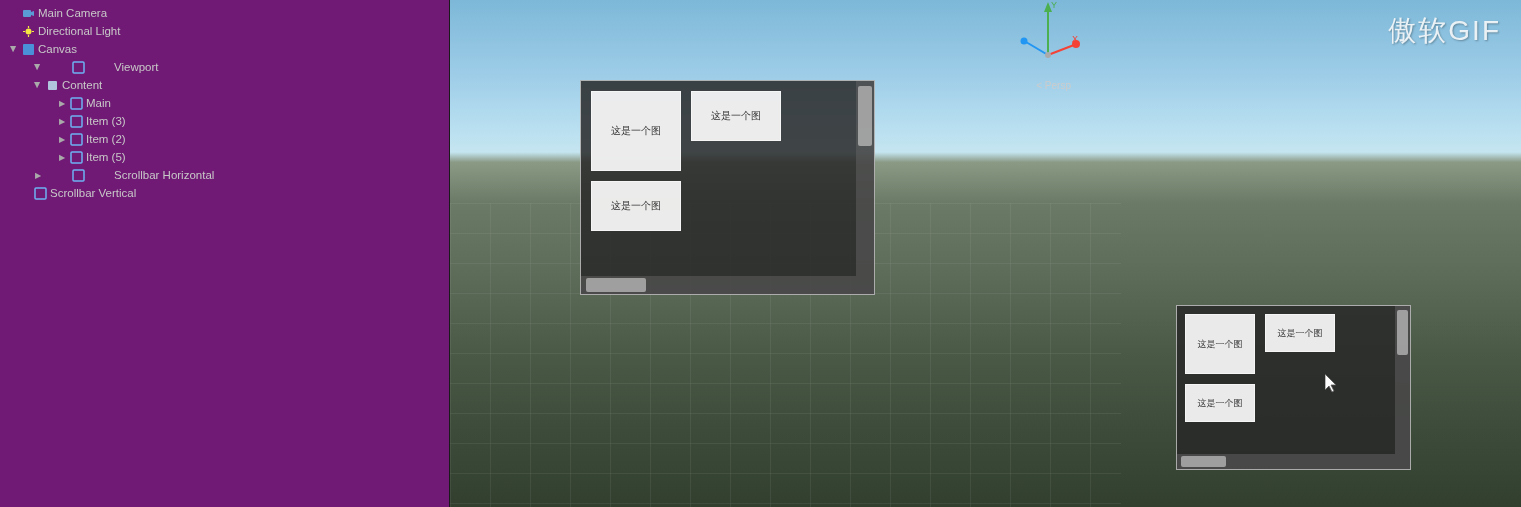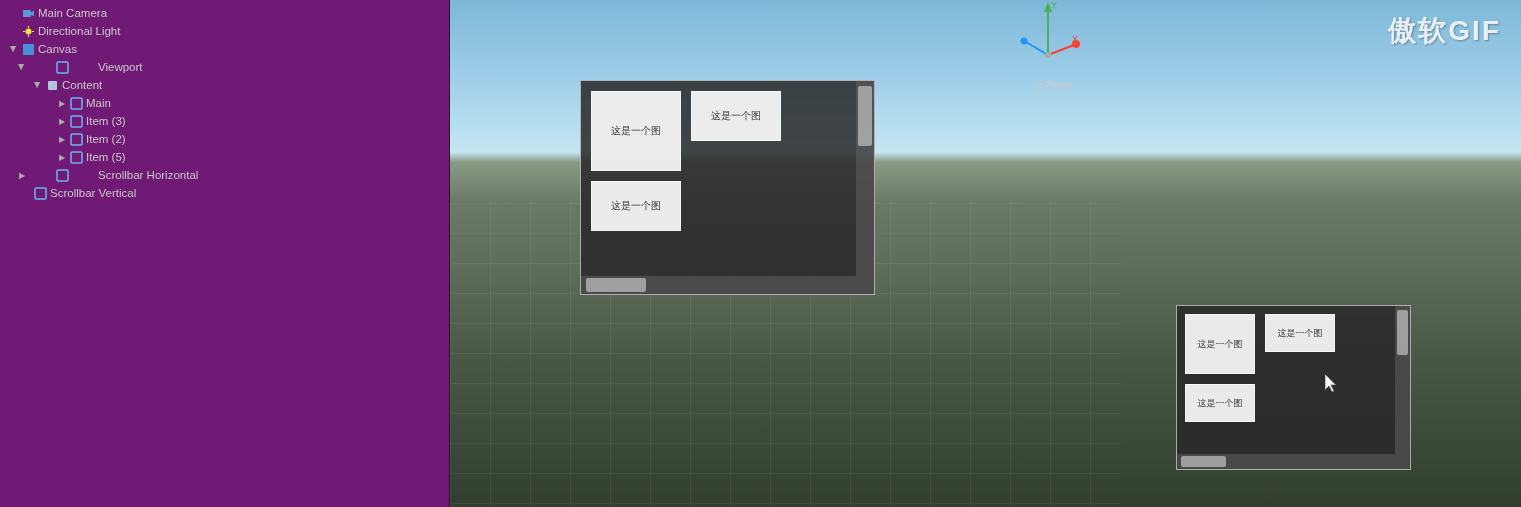--- a/index.html
+++ b/index.html
@@ -55,21 +55,21 @@
       align-items: center;
       justify-content: center;
       width: 14px;
       height: 14px;
       margin-right: 3px;
       flex-shrink: 0;
     }
 
     .indent1 { padding-left: 8px; }
     .indent2 { padding-left: 20px; }
-    .indent3 { padding-left: 16px; gap: 26px; }
+    .indent3 { padding-left: 32px; gap: 26px; }
     .indent4 { padding-left: 32px; }
     .indent5 { padding-left: 56px; }
 
     
     .scene-panel {
       flex: 1;
       height: 507px;
       position: relative;
       overflow: hidden;
       background: linear-gradient(180deg, #87CEEB 0%, #87CEEB 40%, #6b7c65 40%, #5a6b55 100%);
@@ -229,21 +229,21 @@
       position: absolute;
       inset: 0;
     }
 
     
     .watermark {
       position: absolute;
       top: 12px;
       right: 20px;
       font-size: 28px;
-      font-weight: bold;
+      font-weight: normal;
       color: rgba(255,255,255,0.85);
       font-family: 'Microsoft YaHei', SimHei, Arial, sans-serif;
       letter-spacing: 2px;
       text-shadow: 1px 1px 2px rgba(0,0,0,0.3);
       z-index: 10;
     }
 
     
     .game-scroll-container {
       position: absolute;

